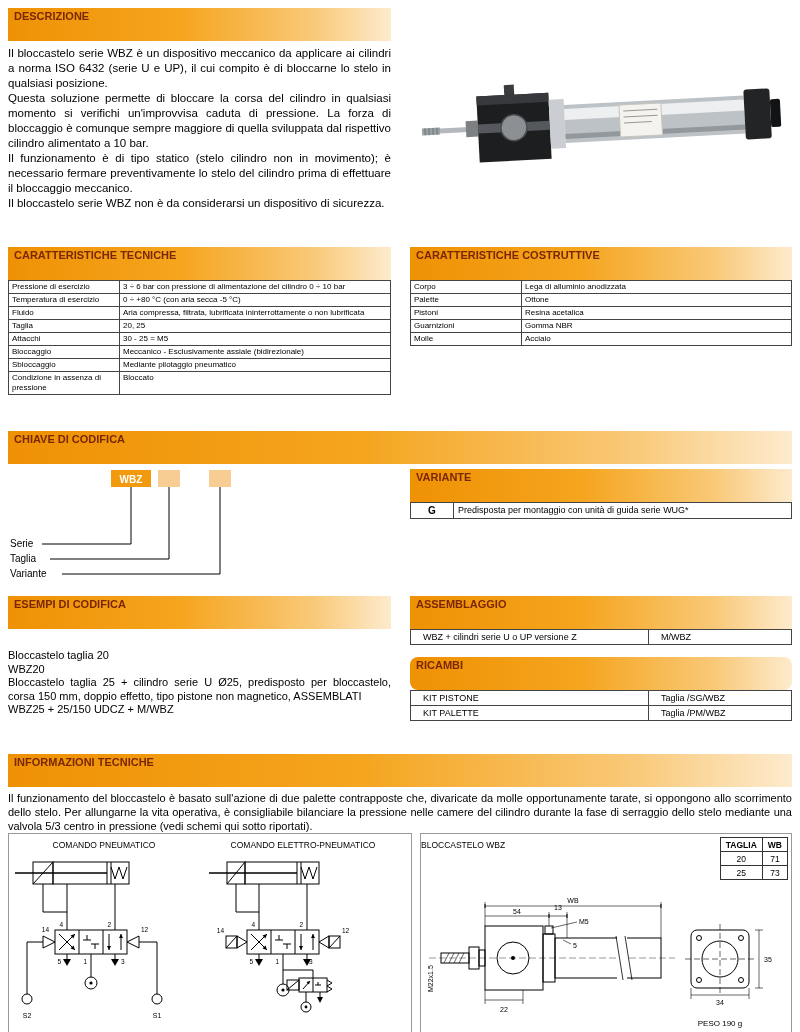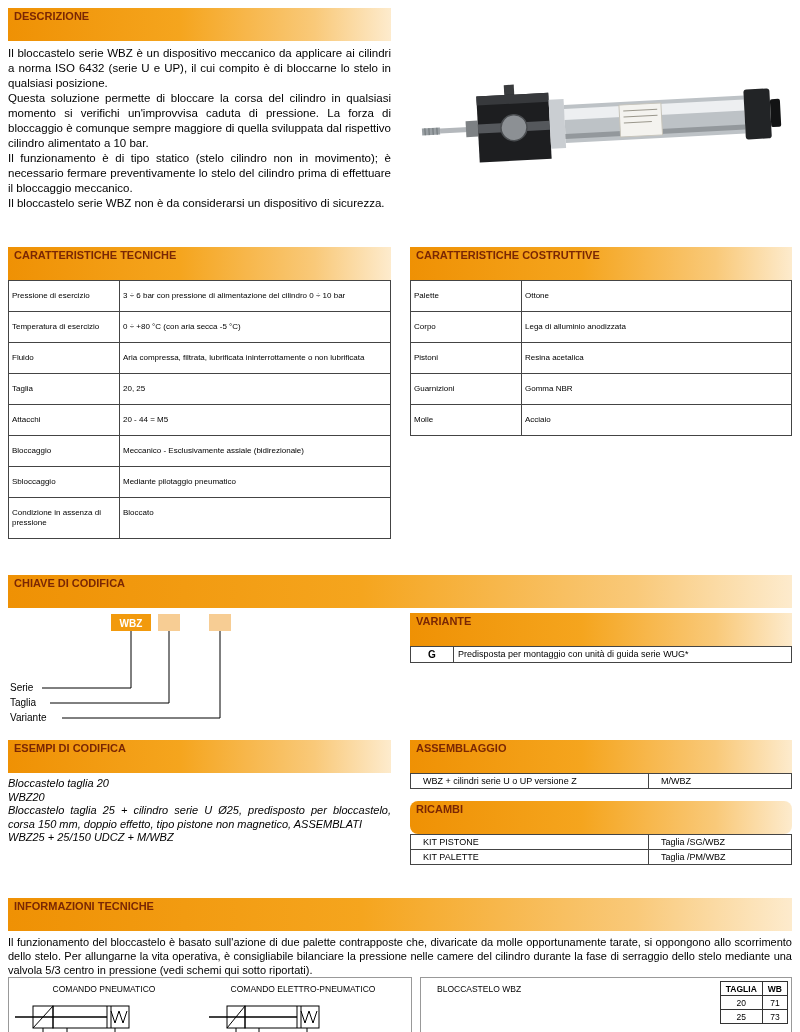--- a/index.html
+++ b/index.html
@@ -8,49 +8,49 @@
   .section-header{height:33px;line-height:17px;padding-left:6px;font-size:11px;font-weight:bold;color:#7A2704;
     background:linear-gradient(90deg,#EF9104 0%,#F5A51E 45%,#F9C979 80%,#FDEBCD 100%);box-sizing:border-box;}
   .cols{display:flex;justify-content:space-between;}
   .col-l{width:383px;}
   .col-r{width:382px;}
   .desc{margin-top:5px;width:383px;font-size:11.5px;line-height:15px;text-align:justify;}
   .desc p{margin:0;}
   .product-photo{position:absolute;left:414px;top:66px;}
   .specs-row{margin-top:36px;}
   table.spec{border-collapse:collapse;width:100%;font-size:8px;}
-  table.spec td{border:1px solid #444;padding:10px 3px;vertical-align:top;line-height:1.25;}
+  table.spec td{border:1px solid #444;padding:1px 3px;vertical-align:top;line-height:1.25;}
   td.lbl{width:104px;}
   table.mini{border-collapse:collapse;font-size:8px;}
   table.mini td{border:none;padding:0;width:38px;}
   .codifica-header{margin-top:36px;}
   .codifica-row{height:132px;}
   .variante-wrap{margin-top:5px;}
   table.vtab{border-collapse:collapse;width:100%;font-size:9px;}
   table.vtab td{border:1px solid #444;padding:2px 4px;vertical-align:top;}
   td.vcode{width:34px;text-align:center;font-weight:bold;font-size:10px;}
   .fnote{font-size:8px;margin-top:3px;}
-  .esempi-text{margin-top:4px;font-size:11px;line-height:13.5px;font-style:italic;}
+  .esempi-text{margin-top:20px;font-size:11px;line-height:13.5px;}
   .esempi-text p{margin:0;}
   .esempi-text .just{text-align:justify;}
   table.kv{border-collapse:collapse;width:100%;font-size:9px;}
   table.kv td{border:1px solid #444;padding:2px 12px;}
   table.kv td.val{width:118px;}
   .ricambi-header{margin-top:12px;border-radius:8px;}
   .info-header{margin-top:33px;}
   .info-text{margin:4px 0 0;font-size:11px;line-height:14px;text-align:justify;}
   .bottom-row{}
   .diag-box{border:1px solid #999;height:204px;box-sizing:border-box;position:relative;}
   .diag-box.lbox{width:404px;padding-top:6px;}
   .diag-box.rbox{width:372px;}
   .diag-titles{display:flex;font-size:8.5px;}
   .diag-titles span:first-child{width:190px;text-align:center;}
   .diag-titles span:last-child{width:208px;text-align:center;}
   .diag-svgs{display:flex;margin-top:2px;}
-  .wbz-title{position:absolute;top:6px;left:16px;font-size:8.5px;}
+  .wbz-title{position:absolute;top:6px;left:0;font-size:8.5px;}
   .wb-table{position:absolute;top:3px;right:3px;border-collapse:collapse;font-size:8.5px;}
   .wb-table th,.wb-table td{border:1px solid #333;padding:0 5px;height:13px;text-align:center;}
   .drawing{position:absolute;left:4px;top:28px;}
   svg text{font-family:"Liberation Sans",sans-serif;}
 </style>
 </head>
 <body>
 
 <div class="page">
 
@@ -106,21 +106,21 @@
           <tr>
             <td class="lbl">Fluido</td>
             <td>Aria compressa, filtrata, lubrificata ininterrottamente o non lubrificata</td>
           </tr>
           <tr>
             <td class="lbl">Taglia</td>
             <td>20, 25</td>
           </tr>
           <tr>
             <td class="lbl">Attacchi</td>
-            <td>20 - 44 = M5</td>
+            <td>30 - 25 = M5</td>
           </tr>
           <tr>
             <td class="lbl">Bloccaggio</td>
             <td>Meccanico - Esclusivamente assiale (bidirezionale)</td>
           </tr>
           <tr>
             <td class="lbl">Sbloccaggio</td>
             <td>Mediante pilotaggio pneumatico</td>
           </tr>
           <tr>
@@ -128,26 +128,26 @@
             <td>Bloccato</td>
           </tr>
         </tbody>
       </table>
     </div>
     <div class="col-r">
       <div class="section-header">CARATTERISTICHE COSTRUTTIVE</div>
       <table class="spec">
         <tbody>
           <tr>
+            <td class="lbl">Corpo</td>
+            <td>Lega di alluminio anodizzata</td>
+          </tr>
+          <tr>
             <td class="lbl">Palette</td>
             <td>Ottone</td>
-          </tr>
-          <tr>
-            <td class="lbl">Corpo</td>
-            <td>Lega di alluminio anodizzata</td>
           </tr>
           <tr>
             <td class="lbl">Pistoni</td>
             <td>Resina acetalica</td>
           </tr>
           <tr>
             <td class="lbl">Guarnizioni</td>
             <td>Gomma NBR</td>
           </tr>
           <tr>

